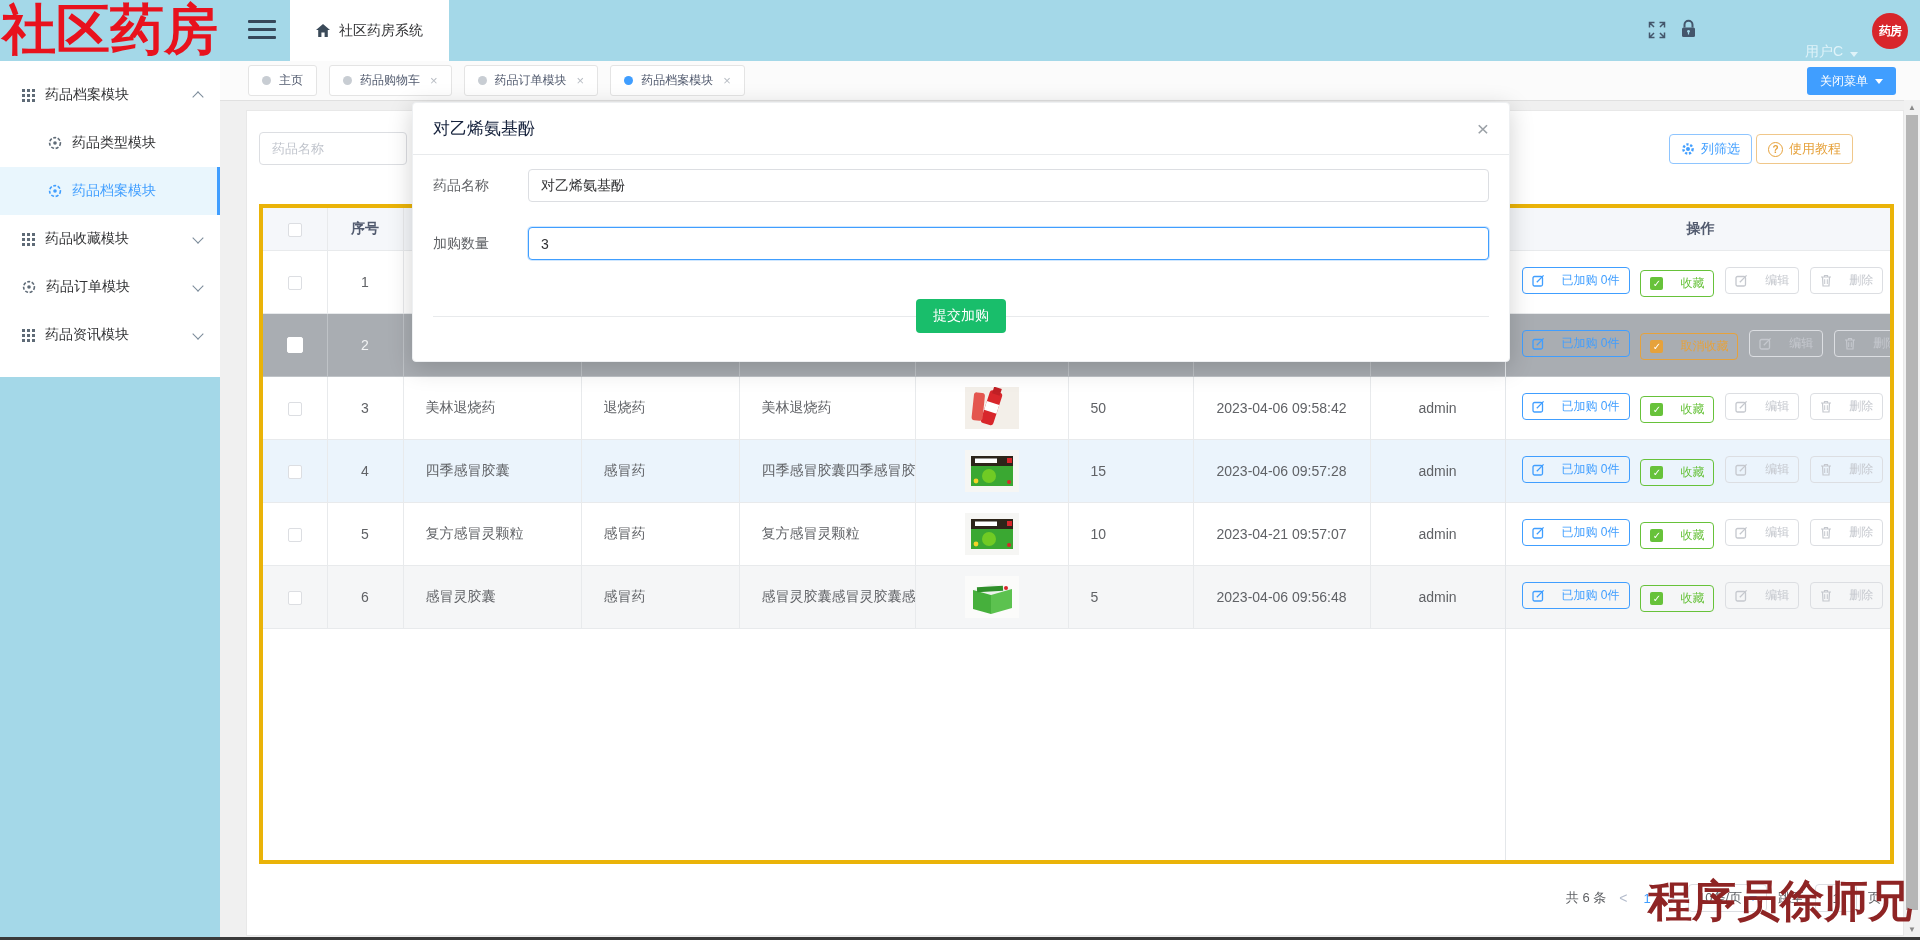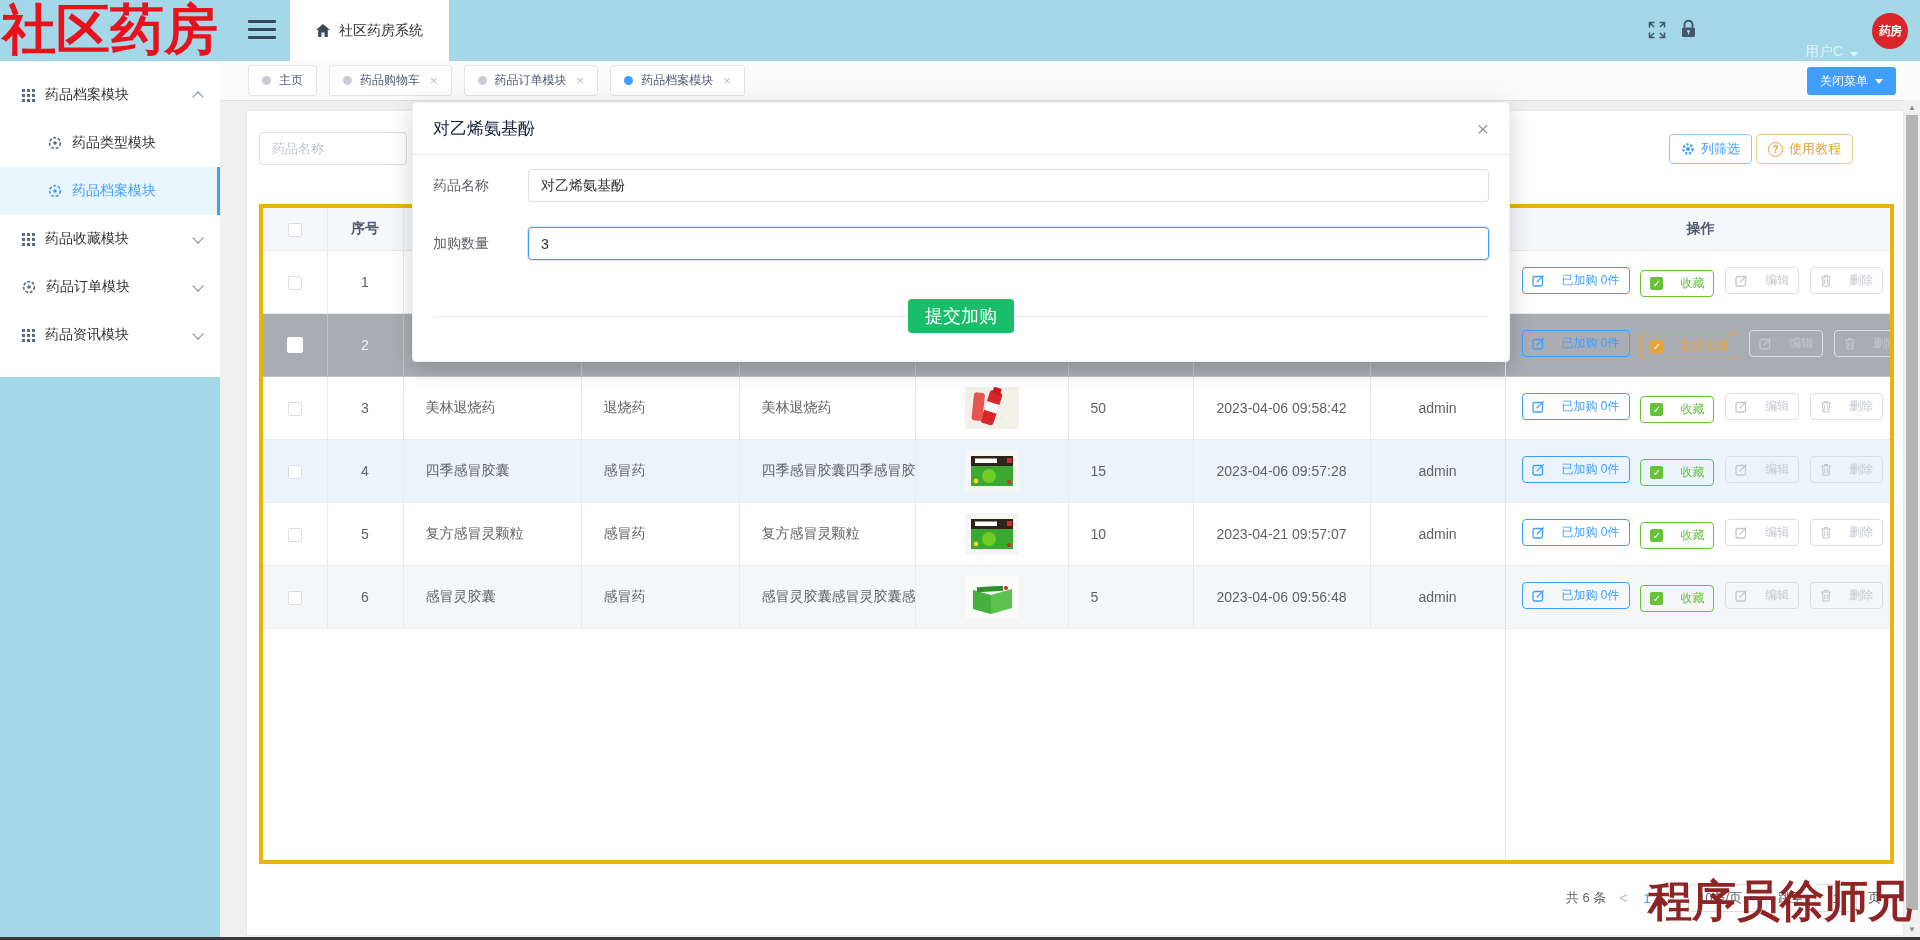--- a/index.html
+++ b/index.html
@@ -115,21 +115,21 @@
             font-size:17px; color:#17233d; }
 .dlg-close { margin-left:auto; color:#9aa0a6; font-size:21px; line-height:1; cursor:pointer; }
 .dlg-row { position:absolute; left:20px; right:20px; height:33px; display:flex; align-items:center; }
 .dlg-row.r1 { top:66px; } .dlg-row.r2 { top:124px; }
 .dlg-label { width:95px; font-size:14px; color:#606266; }
 .dlg-input { flex:1; height:33px; border:1px solid #dcdee2; border-radius:4px; padding:0 12px; font-size:14px;
              color:#303133; outline:none; font-family:"Liberation Sans","DejaVu Sans",sans-serif; }
 .dlg-input.focus { border-color:#409eff; box-shadow:0 0 0 1px rgba(64,158,255,.25); }
 .dlg-line { position:absolute; left:20px; right:20px; top:213px; height:1px; background:#e8eaec; }
 .dlg-submit { position:absolute; left:50%; top:196px; transform:translateX(-50%); height:34px; padding:0 17px;
-              background:#19be6b; border:none; border-radius:4px; color:#fff; font-size:18px; cursor:pointer;
+              background:#19be6b; border:none; border-radius:4px; color:#fff; font-size:14px; cursor:pointer;
               z-index:2; font-family:"Liberation Sans","DejaVu Sans",sans-serif; }
 
 
 .watermark { position:absolute; left:1648px; top:872px; z-index:60; font-family:"DejaVu Serif",serif;
              font-weight:700; font-size:44px; color:#8e2424; white-space:nowrap; pointer-events:none; }
 .scrollbar { position:absolute; left:1904px; top:100px; width:16px; height:837px; background:#f1f1f1; z-index:50; }
 .sb-arrow { position:absolute; left:0; width:16px; text-align:center; color:#8a8a8a; font-size:8px; }
 .sb-up { top:3px; } .sb-down { bottom:3px; }
 .sb-thumb { position:absolute; left:2px; top:15px; width:12px; height:795px; background:#b5b5b5; cursor:pointer; }
 .bottom-edge { position:absolute; left:0; top:937px; width:1920px; height:3px; background:#3a3a3a; z-index:70; }

